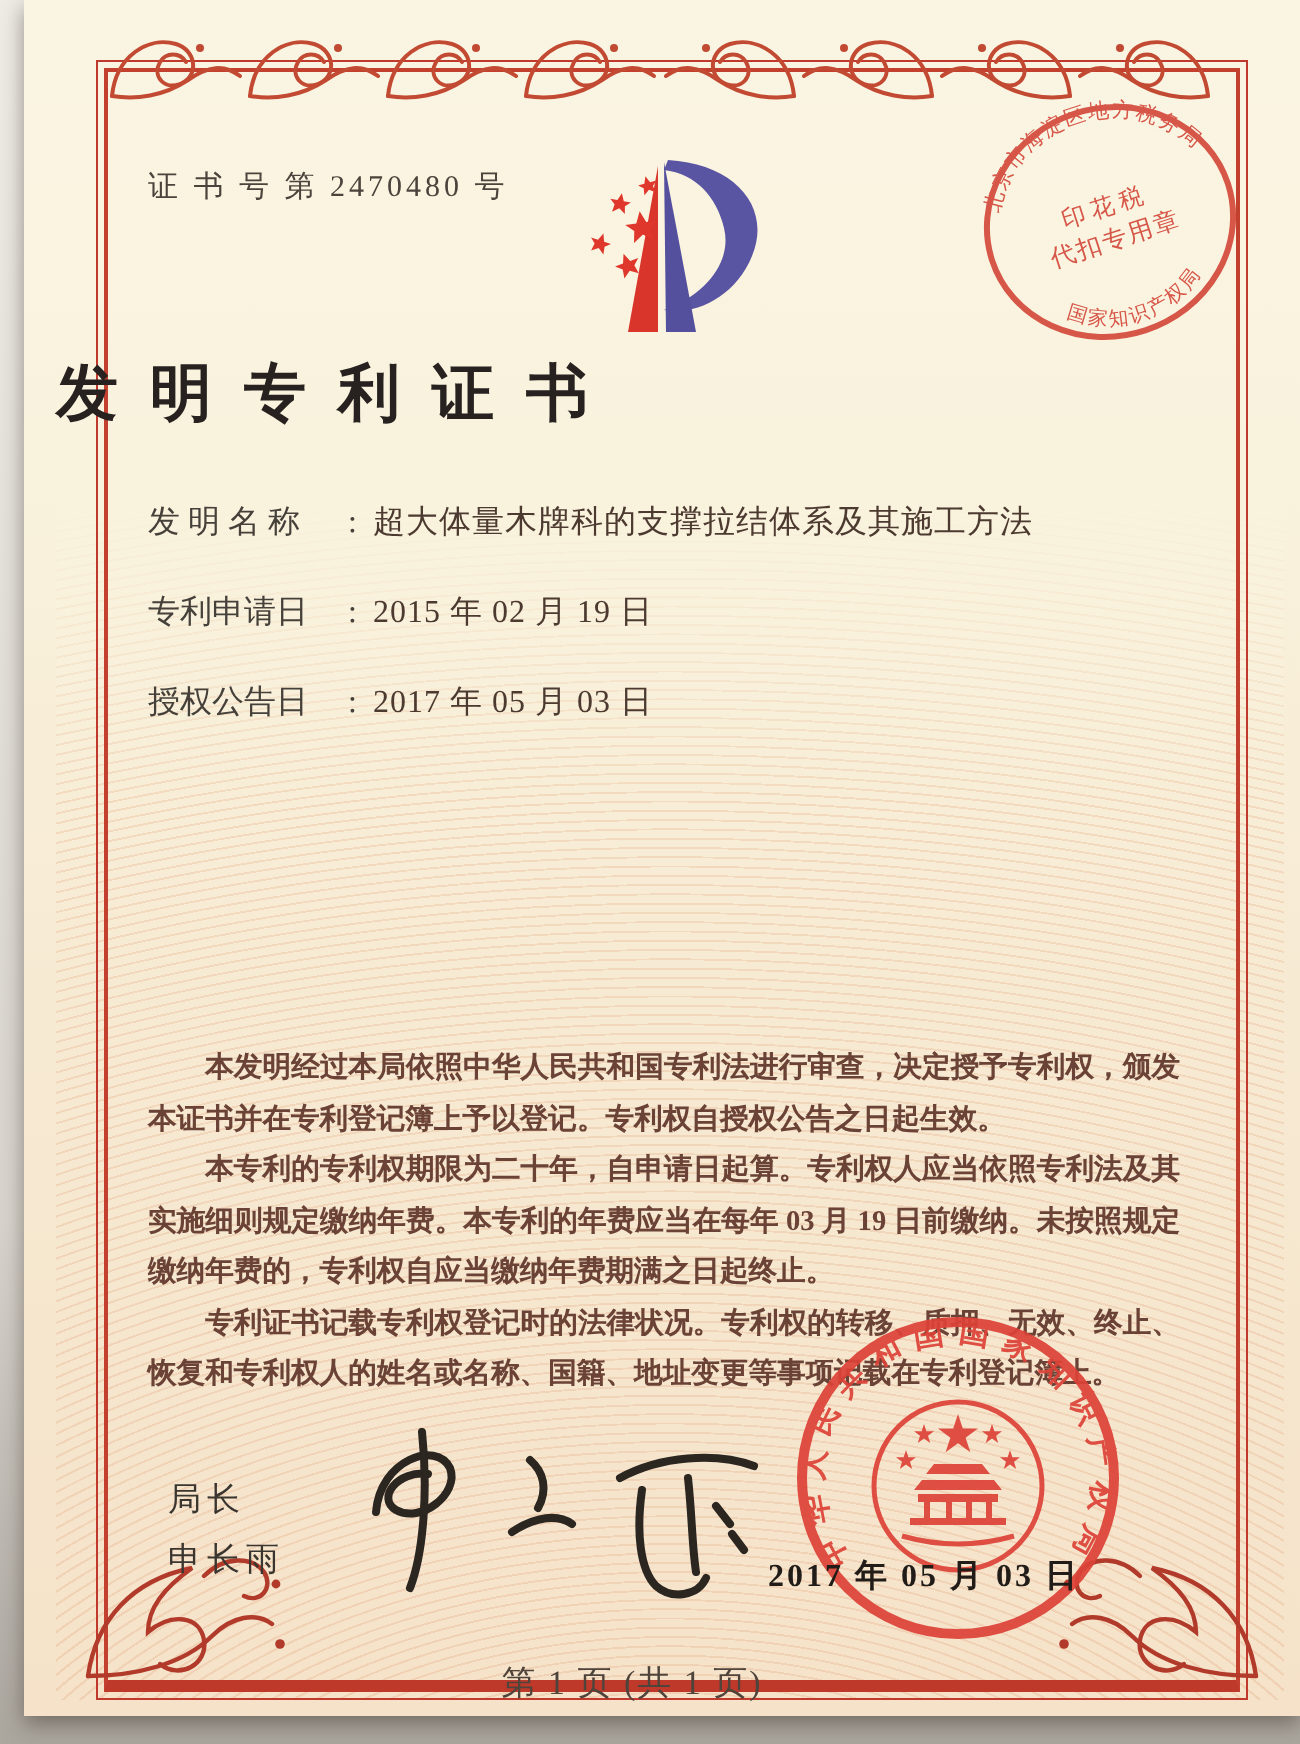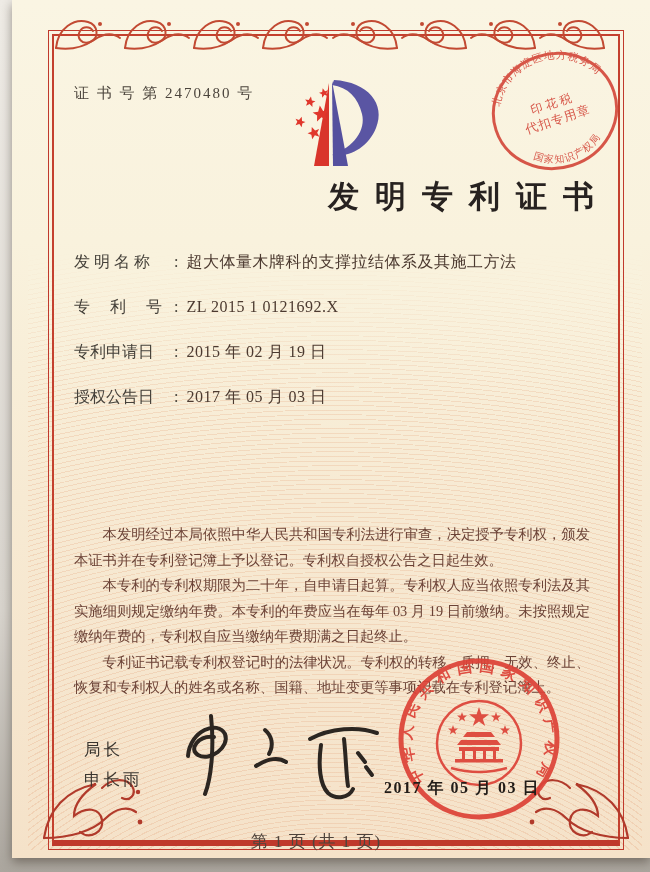--- a/index.html
+++ b/index.html
@@ -35,37 +35,37 @@
   .ornament-top{position:absolute;left:42px;top:12px;width:552px;height:46px;z-index:2;}
   .corner{position:absolute;width:112px;height:76px;z-index:2;}
   .corner.bl{left:28px;bottom:16px;}
   .corner.br{right:18px;bottom:16px;transform:scaleX(-1);}
   .content{position:absolute;inset:0;z-index:3;}
 
   .cert-no{position:absolute;left:62px;top:84px;font-size:15px;color:#4b443c;letter-spacing:2px;}
   .logo{position:absolute;left:262px;top:70px;width:112px;height:102px;}
   .tax-stamp{position:absolute;left:468px;top:36px;width:150px;height:150px;z-index:4;opacity:.92;}
   .title{
-    position:absolute;left:0;right:40px;top:176px;text-align:right;
+    position:absolute;left:0;right:40px;top:176px;text-align:left;
     font-size:31px;font-weight:bold;color:#272220;letter-spacing:16px;text-indent:16px;
   }
   .fields{position:absolute;left:62px;right:58px;top:252px;color:#47403a;}
   .field-row{font-size:16px;line-height:20px;font-family:Liberation Serif, serif;}
   .fr1{margin-top:0;}
   .fr2{margin-top:40px;}
   .fr3{margin-top:25px;}
   .fr4{margin-top:25px;}
   .fr5{margin-top:25px;}
   .fr6{margin-top:25px;}
   .flabel{display:inline-block;min-width:100px;color:#45413a;}
   .colon{margin-right:8px;color:#45413a;}
   .fvalue{color:#4c3a30;letter-spacing:.5px;}
   .paragraphs{
     position:absolute;left:62px;right:60px;top:522px;
-    font-size:14.3px;line-height:25.5px;color:#6b4236;text-align:justify;
+    font-size:14.3px;line-height:25.5px;color:#6b4236;text-align:justify;font-weight:bold;
   }
   .paragraphs p{margin:0;text-indent:2em;}
   .signer{position:absolute;left:72px;top:735px;font-size:16.5px;color:#3a352f;line-height:30px;letter-spacing:3px;}
   .signature{position:absolute;left:150px;top:706px;width:235px;height:100px;}
   .seal{position:absolute;left:378px;top:650px;width:178px;height:178px;opacity:.93;}
   .seal-date{
     position:absolute;left:372px;top:778px;font-size:16px;font-weight:600;
     color:#211c18;letter-spacing:1.5px;z-index:5;
   }
   .footer{
@@ -155,23 +155,20 @@
         <text x="0" y="-4" text-anchor="middle" font-size="12" letter-spacing="3">印花税</text>
         <text x="0" y="13" text-anchor="middle" font-size="12.5" letter-spacing="1">代扣专用章</text>
       </g>
     </svg>
 
     <div class="title">发明专利证书</div>
 
     <div class="fields">
       <div class="field-row fr1">
         <span class="flabel">发 明 名 称</span><span class="colon">:</span><span class="fvalue">超大体量木牌科的支撑拉结体系及其施工方法</span>
-      </div>
-      <div class="field-row fr3">
-        <span class="flabel">专　 利　 号</span><span class="colon">:</span><span class="fvalue">ZL 2015 1 0121692.X</span>
       </div>
       <div class="field-row fr4">
         <span class="flabel">专利申请日</span><span class="colon">:</span><span class="fvalue">2015 年 02 月 19 日</span>
       </div>
       <div class="field-row fr6">
         <span class="flabel">授权公告日</span><span class="colon">:</span><span class="fvalue">2017 年 05 月 03 日</span>
       </div>
     </div>
 
     <div class="paragraphs">

